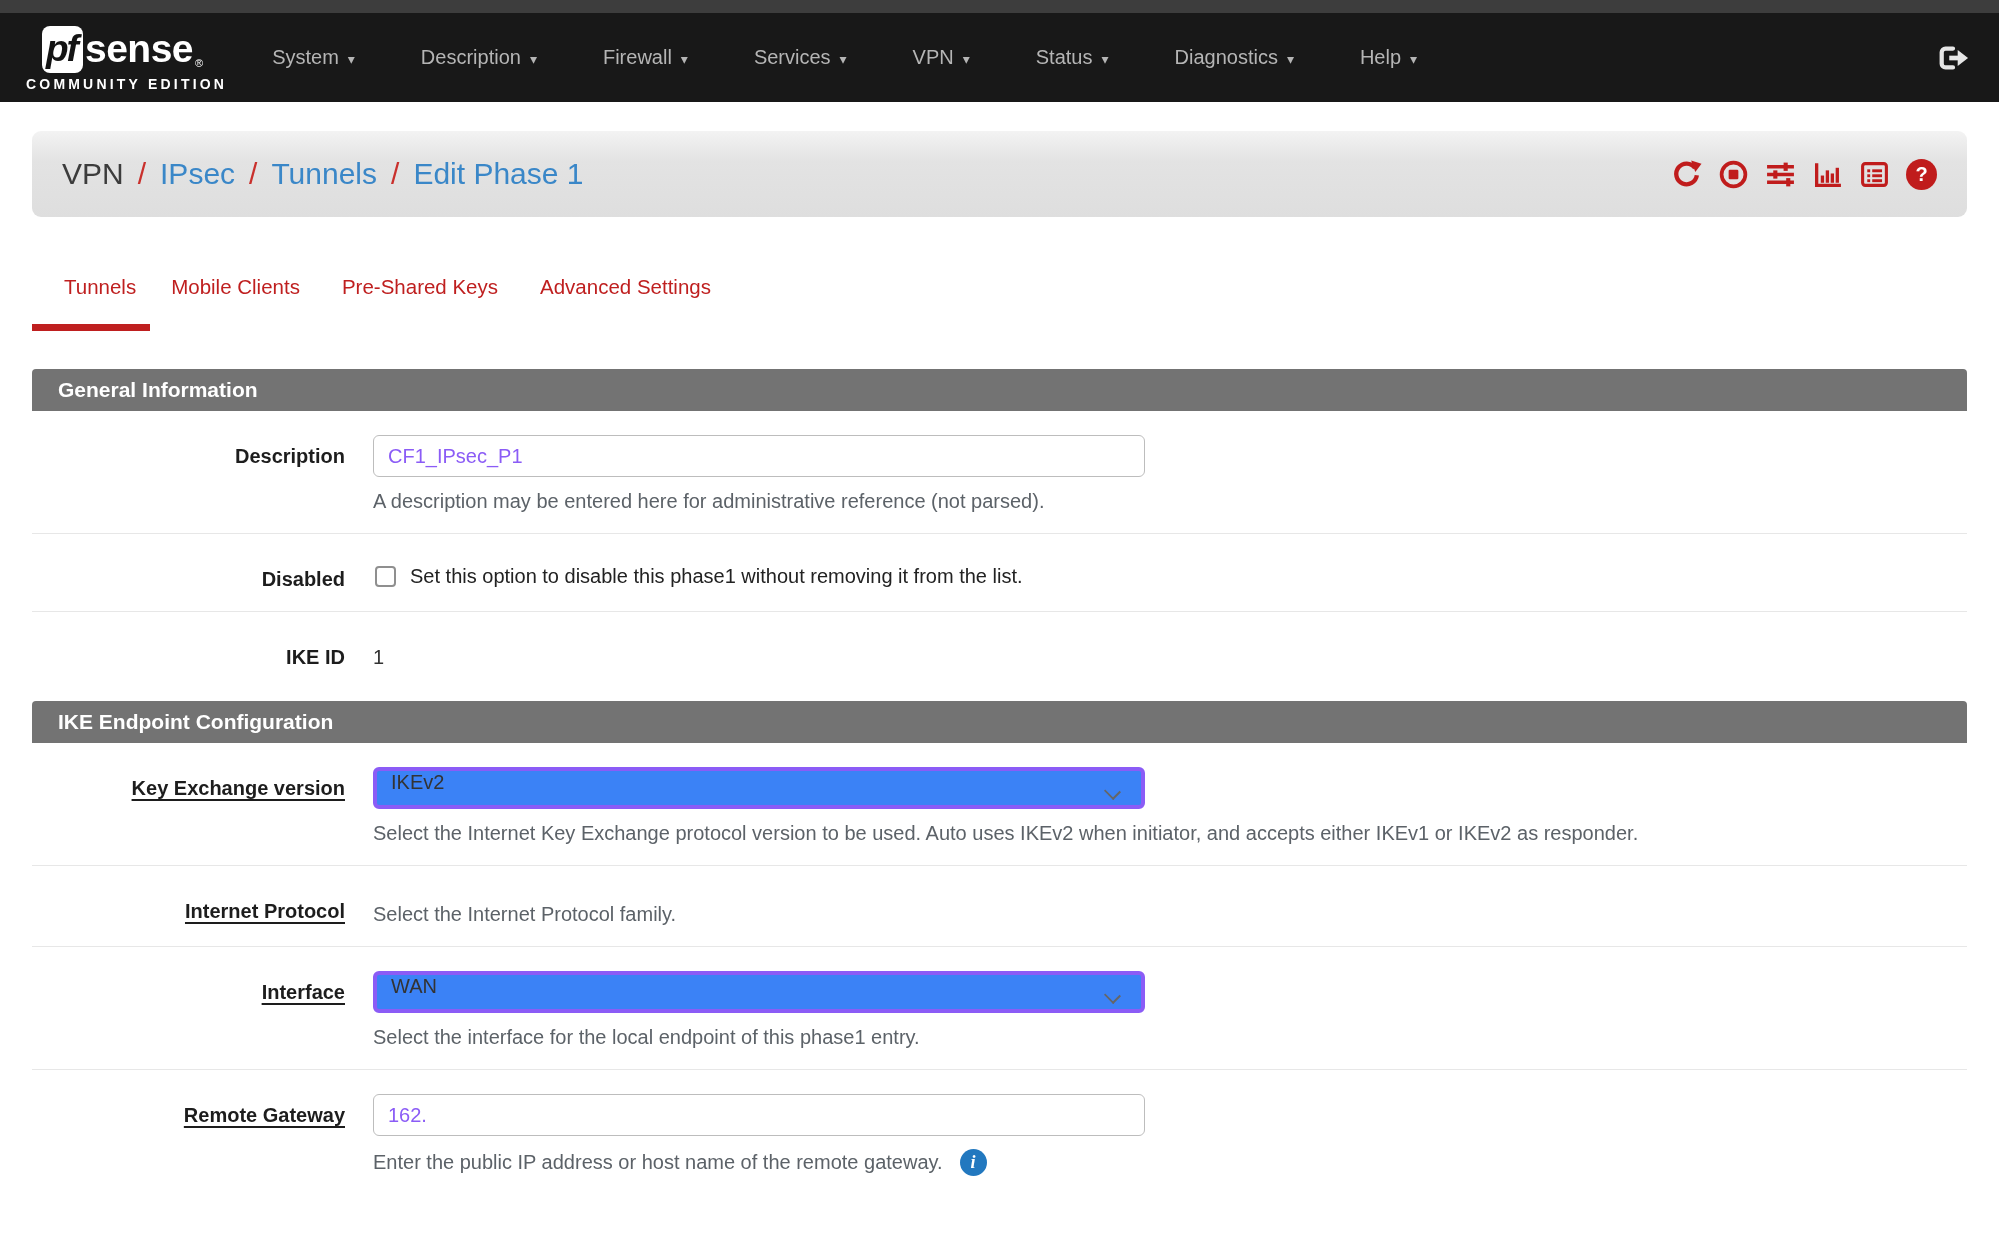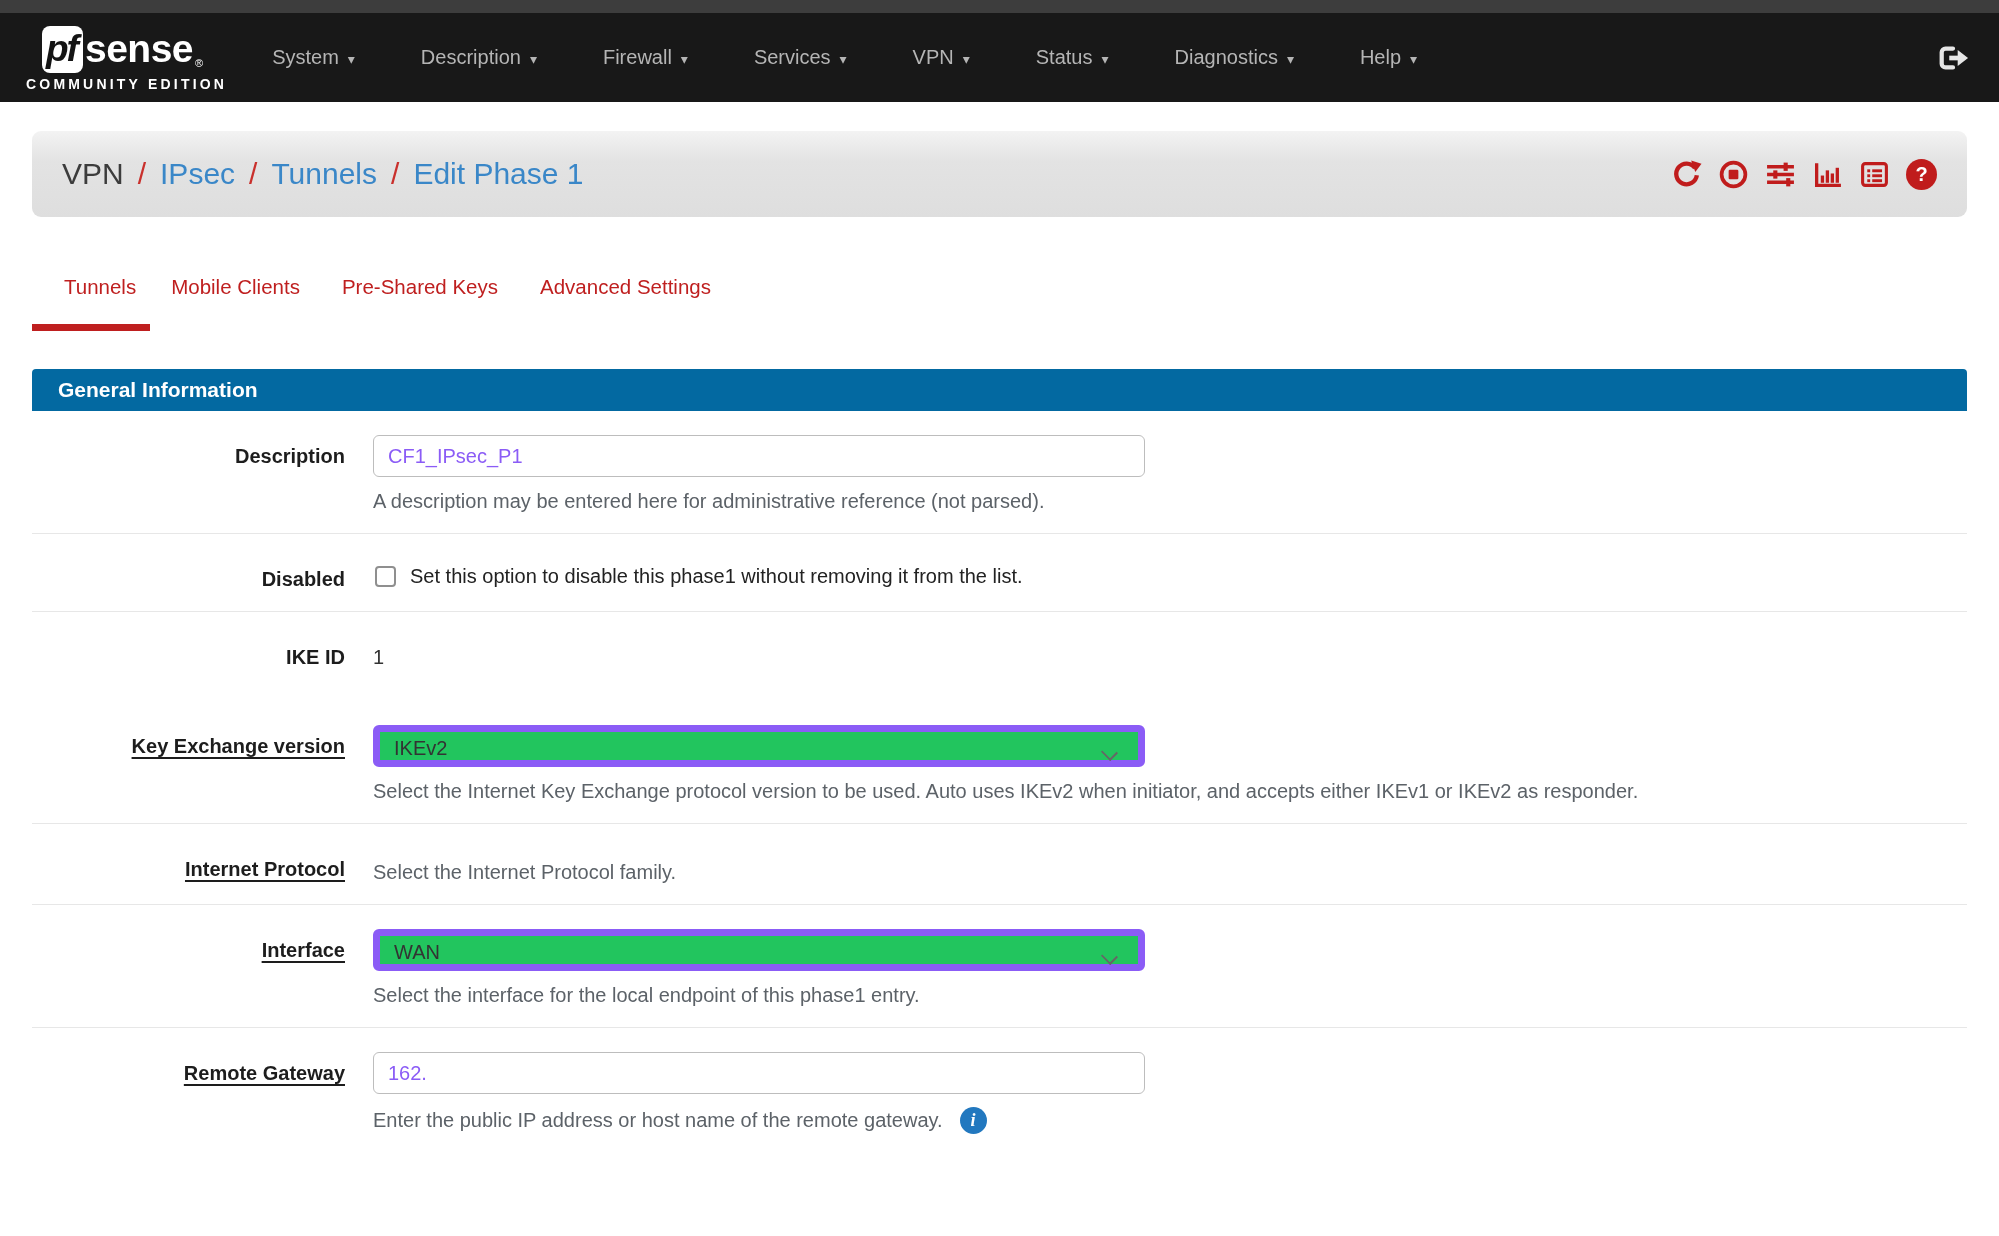--- a/index.html
+++ b/index.html
@@ -36,31 +36,31 @@
 
   
   .tabs { margin:42px 32px 0; display:flex; align-items:flex-end; }
   .tab { color:#bf1f1f; font-size:20.5px; padding:16px 21px 25px; border-bottom:7px solid transparent; cursor:pointer; }
   .tab.active { padding-left:32px; padding-right:14px; border-bottom-color:#bf1f1f; }
 
   
   .section { margin:0 32px; }
   .section.first { margin-top:38px; }
   .section.second { margin-top:12px; }
-  .section-header { height:42px; background:#0369a1; color:#fff; font-weight:bold; font-size:21px;
+  .section-header { height:42px; background:#737373; color:#fff; font-weight:bold; font-size:21px;
                     line-height:42px; padding-left:26px; border-radius:4px 4px 0 0; }
   .row { display:grid; grid-template-columns:313px 1fr; column-gap:28px; padding:24px 0 20px; }
   .row + .row { border-top:1px solid #e7e7e7; }
   .flabel { text-align:right; font-weight:bold; font-size:20px; color:#1d1d1d; padding-top:10px; }
   .flabel.underlined { text-decoration:underline; text-underline-offset:4px; }
   .text-input { width:772px; height:42px; border:1px solid #bdbdbd; border-radius:6px; font-size:20px;
                 color:#8b5cf6; padding:0 14px; background:#fff; outline:none;
                 font-family:"Liberation Sans", sans-serif; }
-  .select { position:relative; width:772px; height:42px; border:7px solid #8b5cf6; border-radius:6px;
-            display:flex; align-items:flex-end; padding:0 14px; font-size:20px; color:#333; background:#22c55e; cursor:pointer; }
+  .select { position:relative; width:772px; height:42px; border:4px solid #8b5cf6; border-radius:6px;
+            display:flex; align-items:flex-start; padding:0 14px; font-size:20px; color:#333; background:#3b82f6; cursor:pointer; }
   .select::after { content:""; position:absolute; right:22px; top:14px; width:11px; height:11px;
                    border-right:2px solid #666; border-bottom:2px solid #666;
                    transform:rotate(45deg) scaleY(0.85); }
   .help { font-size:20px; color:#5c6268; margin-top:13px; display:flex; align-items:center; }
   .check-line { display:flex; align-items:center; font-size:20px; color:#222; padding-top:4px; }
   input[type="checkbox"] { appearance:none; width:21px; height:21px; border:2px solid #8f8f8f;
                            border-radius:4px; background:#fff; margin:0 14px 0 2px; cursor:pointer; }
   .static-val { font-size:20px; color:#333; padding-top:10px; }
   .info-badge { width:27px; height:27px; border-radius:50%; background:#2278bf; color:#fff;
                 font-weight:bold; font-style:italic; font-family:"Liberation Serif", serif;
@@ -207,20 +207,21 @@
       </div>
     </div>
     <div class="row">
       <div class="flabel">IKE ID</div>
       <div class="static-val">1</div>
     </div>
   </div>
 </div>
 
 <div class="section second">
+  <div class="section-header">IKE Endpoint Configuration</div>
   <div class="panel">
     <div class="row">
       <div class="flabel underlined">Key Exchange version</div>
       <div>
         <div class="select">
           <span>IKEv2</span>
         </div>
         <div class="help">Select the Internet Key Exchange protocol version to be used. Auto uses IKEv2 when initiator, and accepts either IKEv1 or IKEv2 as responder.</div>
       </div>
     </div>

